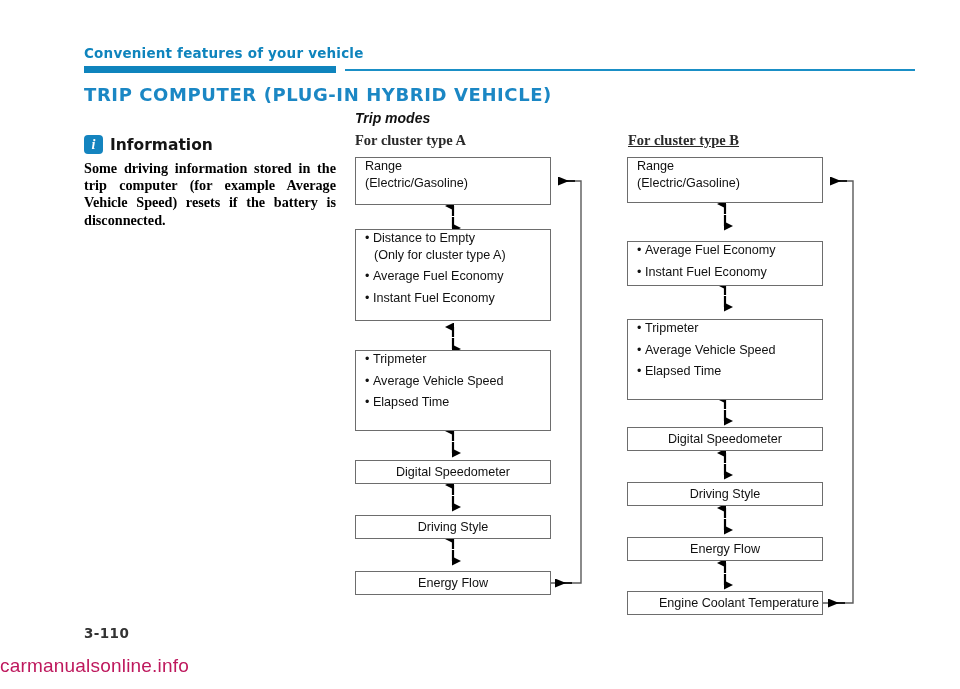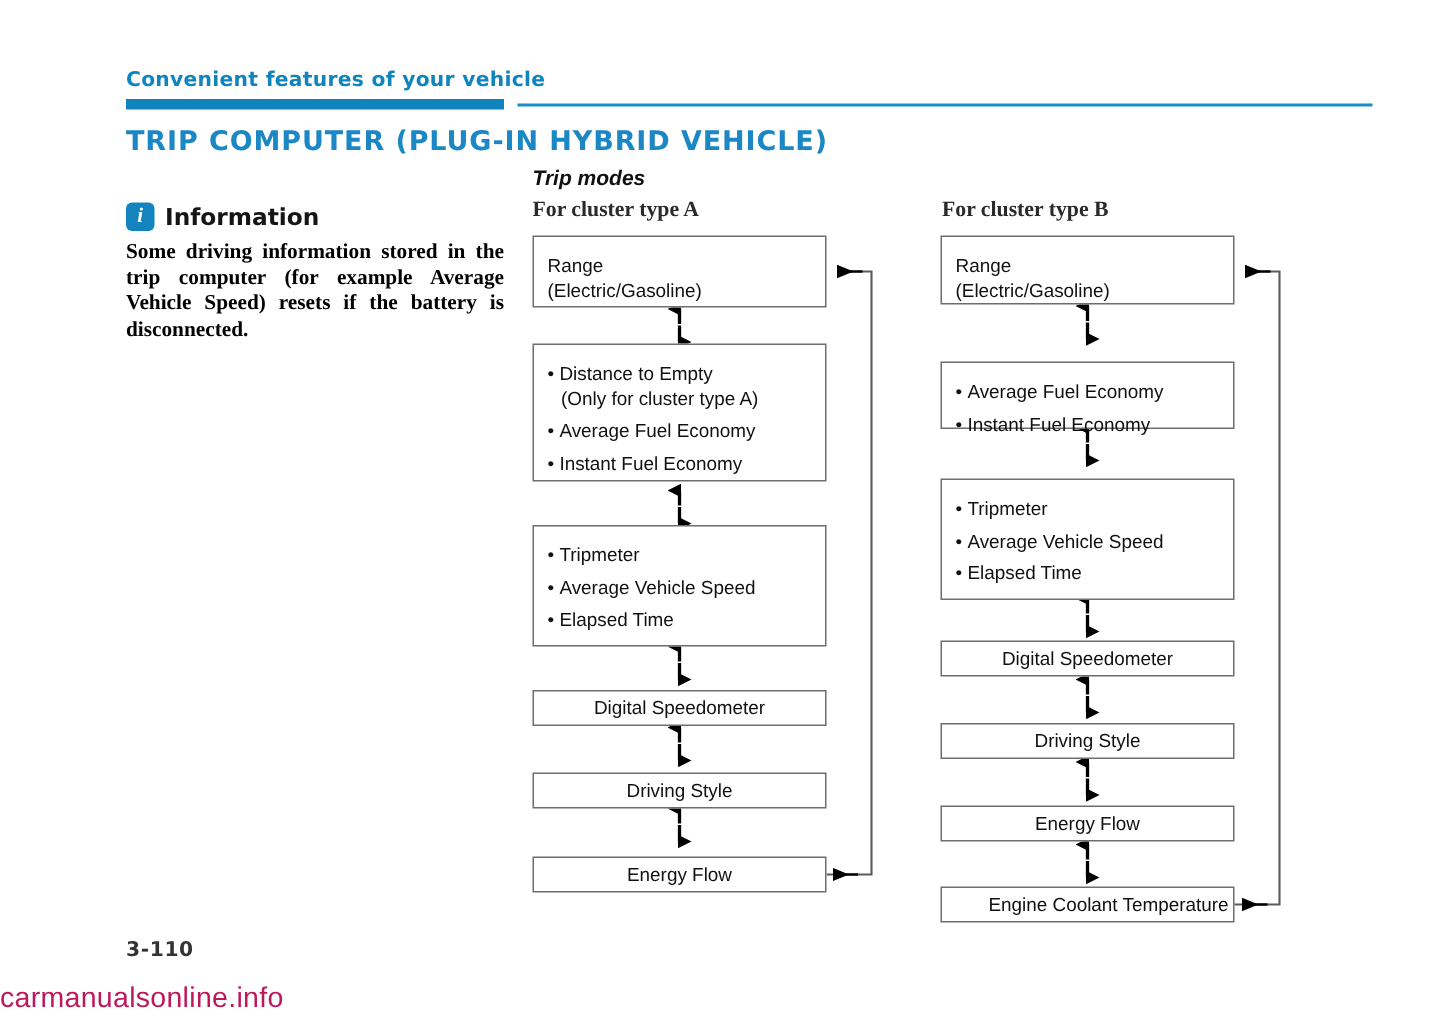--- a/index.html
+++ b/index.html
@@ -119,38 +119,38 @@
   }
   .cluster-caption {
     position: absolute;
     font-family: "Liberation Serif", serif;
     font-weight: 700;
     font-size: 14.5px;
     color: #2a2a2a;
     white-space: nowrap;
   }
   #caption-a { left: 355px; top: 132px; }
-  #caption-b { left: 628px; top: 132px; }
+  #caption-b { left: 628px; top: 132px; text-decoration: underline; }
 
   .flow-box {
     position: absolute;
     box-sizing: border-box;
     border: 1.4px solid #6d6d6d;
     background: #ffffff;
     font-size: 12.6px;
     color: #111;
     line-height: 16.5px;
   }
   .flow-box.centered {
     display: flex;
     align-items: center;
     justify-content: center;
   }
   .flow-box.listed {
-    padding: 11px 0 7px 9px;
+    padding: 0 0 7px 9px;
   }
   .flow-box .li {
     white-space: nowrap;
   }
   .flow-box .li .sub {
     display: block;
     padding-left: 9px;
   }
   .flow-box .li + .li { margin-top: 5px; }
 

